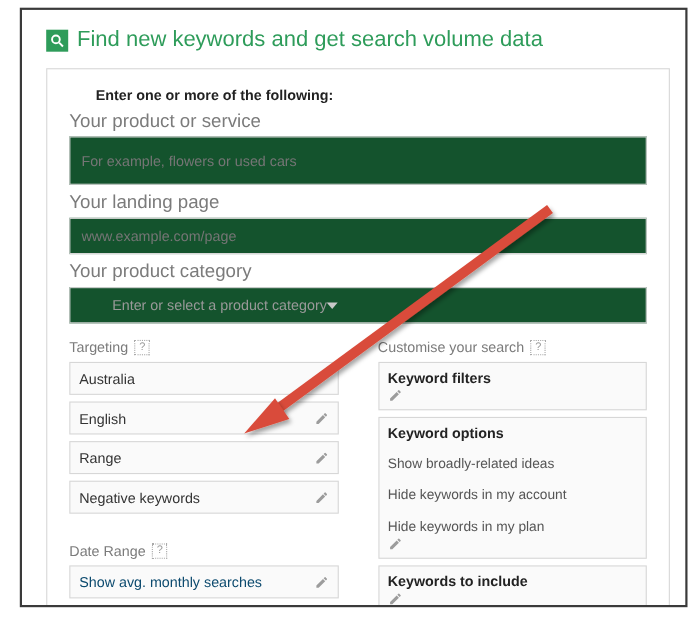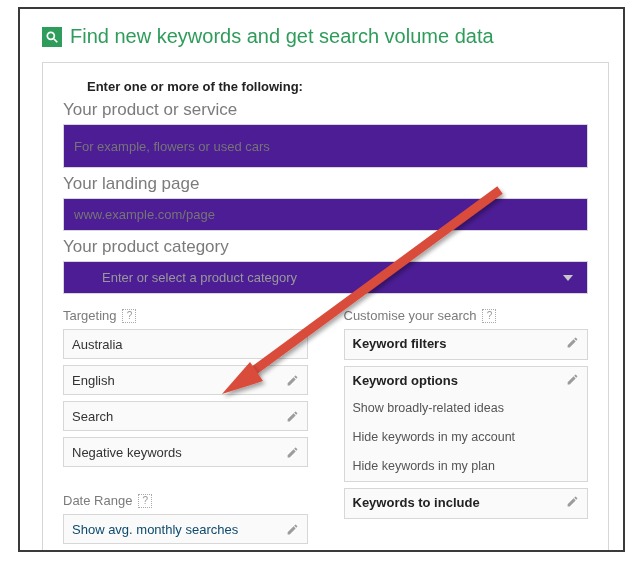--- a/index.html
+++ b/index.html
@@ -60,29 +60,29 @@
   .panel-body {
     padding:16px 20px 0 20px;
     font-size:13px;
     color:#333;
   }
   .lead { font-weight:bold; margin-bottom:4px; color:#222;padding-left:24px;}
   .field-label { color:#7b7b7b; font-size:17px; margin:6px 0 4px 0;}
   .text-input, .select-input {
     width:100%;
     border:1px solid #d7d7d7;
-    background:#4c1d95;
+    background:#14532d;
     color:#999;
     font-size:13px;
     padding:8px 10px;
     font-family:inherit;
   }
   .big-input { height:44px; }
   .select-input {
-    display:flex; align-items:center; justify-content:space-between;
+    display:flex; align-items:center; justify-content:flex-start;
     cursor:pointer;
     padding-left:38px;
   }
   .sel-caret {
     width:0;height:0;
     border-left:5px solid transparent;
     border-right:5px solid transparent;
     border-top:6px solid #c8c8c8;
     margin-right:4px;
   }
@@ -109,21 +109,21 @@
     margin-bottom:6px;
     display:flex;
     align-items:flex-start;
     justify-content:space-between;
   }
   .chip { align-items:center; height:30px;}
   .chip-text { flex:1; }
   .pencil svg { width:13px; height:13px; }
   .pencil { color:#9c9c9c; display:inline-flex; }
   .card {
-    flex-direction:row;
+    flex-direction:column;
   }
   .card-body { flex:1; }
   .card-title { font-weight:bold; color:#222; margin-bottom:2px;}
   .card-line { color:#555; font-size:12.5px; line-height:1.35;margin-top:12px;}
   
   .arrow-svg {
     position:absolute;
     left:0; top:0;
     width:633px; height:564px;
     pointer-events:none;
@@ -180,21 +180,21 @@
             </div>
             <div class="chip">
               <span class="chip-text">English</span>
               <span class="pencil">
                   <svg viewBox="0 0 24 24" fill="currentColor">
                     <path d="M3 17.25V21h3.75L17.81 9.94l-3.75-3.75L3 17.25zM20.71 7.04a1 1 0 0 0 0-1.41l-2.34-2.34a1 1 0 0 0-1.41 0l-1.83 1.83 3.75 3.75 1.83-1.83z"></path>
                   </svg>
                 </span>
             </div>
             <div class="chip">
-              <span class="chip-text">Search</span>
+              <span class="chip-text">Range</span>
               <span class="pencil">
                   <svg viewBox="0 0 24 24" fill="currentColor">
                     <path d="M3 17.25V21h3.75L17.81 9.94l-3.75-3.75L3 17.25zM20.71 7.04a1 1 0 0 0 0-1.41l-2.34-2.34a1 1 0 0 0-1.41 0l-1.83 1.83 3.75 3.75 1.83-1.83z"></path>
                   </svg>
                 </span>
             </div>
             <div class="chip">
               <span class="chip-text">Negative keywords</span>
               <span class="pencil">
                   <svg viewBox="0 0 24 24" fill="currentColor">

